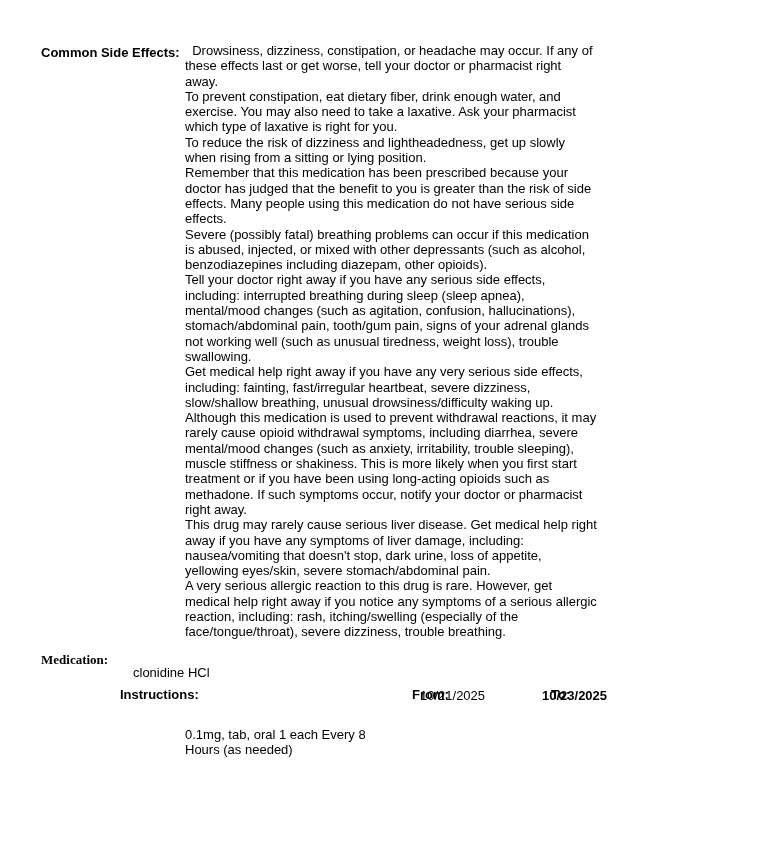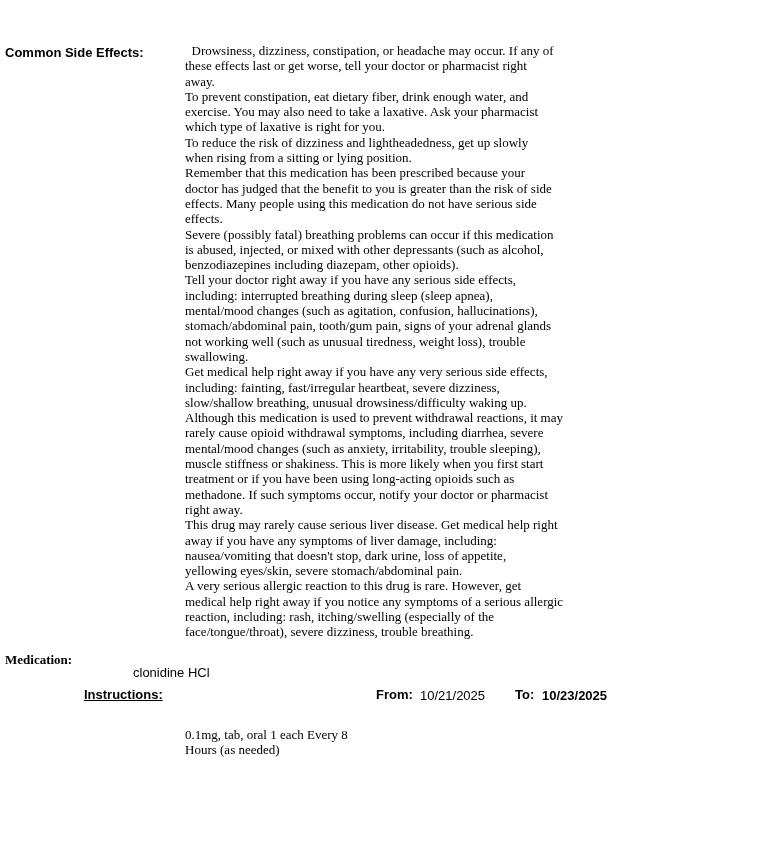--- a/index.html
+++ b/index.html
@@ -14,24 +14,24 @@
     overflow: hidden;
     font-family: "Liberation Sans", sans-serif;
     font-size: 13px;
     color: #000000;
     -webkit-font-smoothing: none;
   }
   .abs { position: absolute; }
   .lbl {
     font-weight: bold;
     white-space: nowrap;
+    margin-left: 36px;
   }
   .pre {
     white-space: pre;
-    font-family: Liberation Serif, serif;
   }
   #common-label {
     left: 5px;
     top: 45px;
   }
   #side-effects-text {
     left: 185px;
     top: 43px;
     line-height: 15.3px;
   }
@@ -42,21 +42,20 @@
   }
   #medication-value {
     left: 88px;
     top: 665px;
     white-space: nowrap;
     margin-left: 45px;
   }
   #instructions-label {
     left: 84px;
     top: 687px;
-    text-decoration: underline;
   }
   #instructions-value {
     left: 185px;
     top: 727px;
     line-height: 15px;
   }
   #from-label {
     left: 376px;
     top: 687px;
   }

